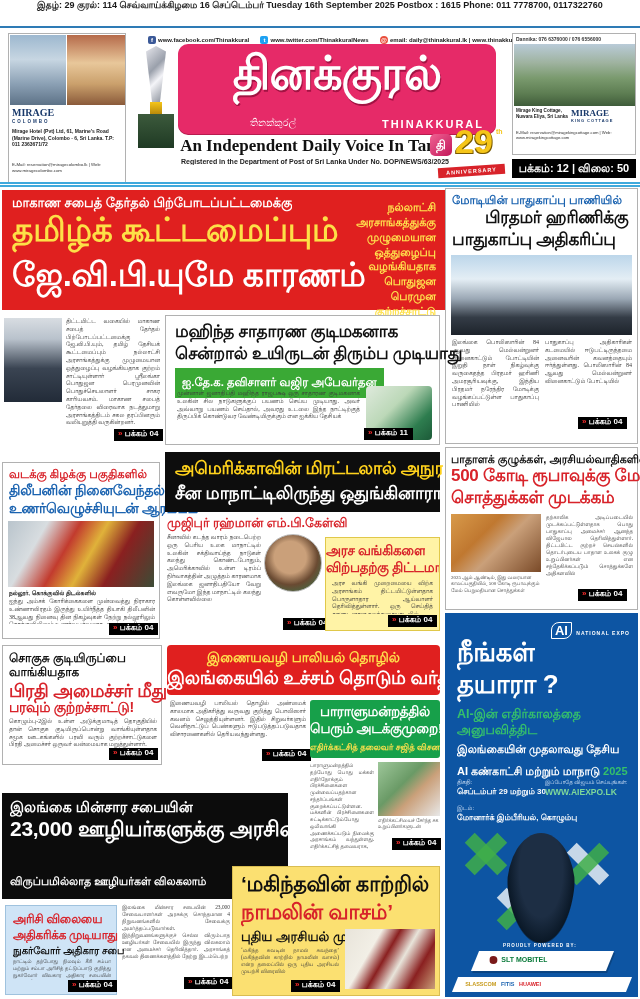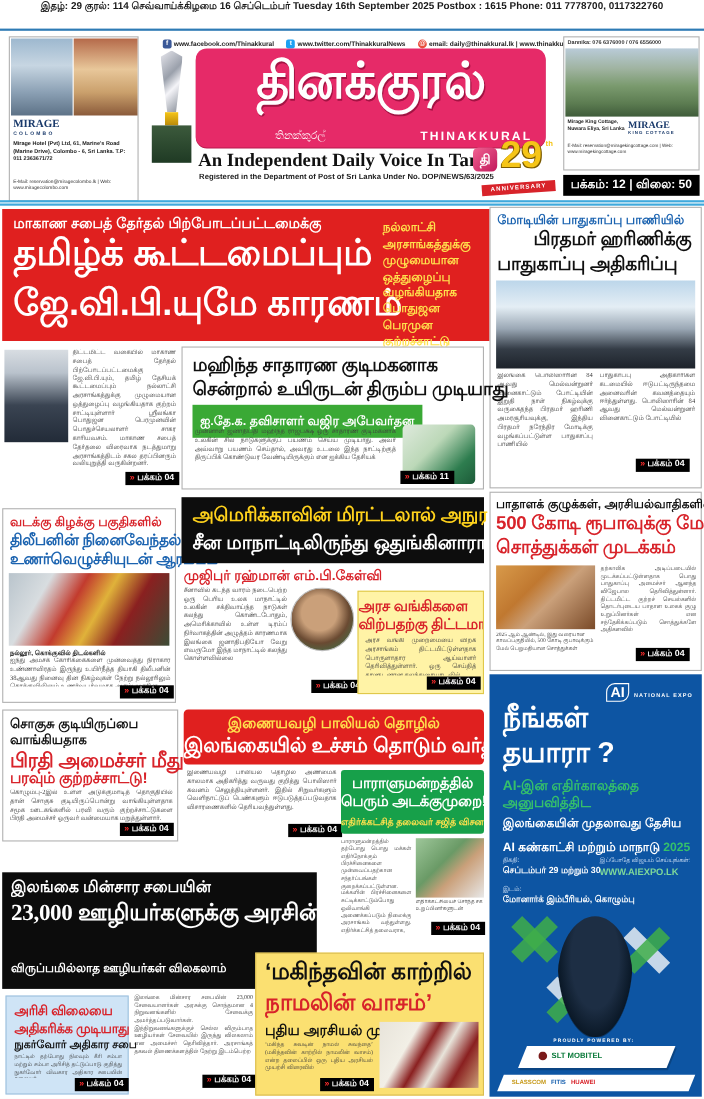--- a/index.html
+++ b/index.html
@@ -71,23 +71,23 @@
     <div class="abs nowrap" style="left:58px;top:84px;font-size:4px;letter-spacing:1px;color:#1a3a6b;font-weight:bold;">KING COTTAGE</div>
     <div class="abs" style="left:3px;top:74px;width:52px;font-size:4.6px;line-height:1.3;color:#222;font-weight:bold;">Mirage King Cottage, Nuwara Eliya, Sri Lanka</div>
     <div class="abs" style="left:3px;top:96px;width:118px;font-size:4.2px;line-height:1.3;color:#333;">E-Mail: reservation@miragekingcottage.com | Web: www.miragekingcottage.com</div>
   </div>
 
   <div class="abs nowrap" style="left:512px;top:159px;width:124px;height:19px;background:#000;color:#fff;font-size:11px;font-weight:bold;text-align:center;line-height:19px;">பக்கம்: 12 | விலை: 50</div>
 
   <div class="abs" style="left:0;top:182px;width:640px;height:2px;background:#3fa9dc;"></div>
   <div class="abs" style="left:0;top:185px;width:640px;height:2px;background:#3fa9dc;"></div>
 
-  <div class="abs" style="left:2px;top:190px;width:520px;height:120px;background:#e0201f;">
+  <div class="abs" style="left:2px;top:190px;width:520px;height:120px;background:#e0201f;text-align:right;">
     <div class="abs kick" style="left:10px;top:5px;font-size:13px;color:#fff;">மாகாண சபைத் தேர்தல் பிற்போடப்பட்டமைக்கு</div>
-    <div class="abs hl" style="left:10px;top:21px;font-size:33px;color:#ffffff;">தமிழ்க் கூட்டமைப்பும்</div>
+    <div class="abs hl" style="left:10px;top:21px;font-size:33px;color:#fde047;">தமிழ்க் கூட்டமைப்பும்</div>
     <div class="abs hl" style="left:10px;top:66px;font-size:33px;color:#fff;">ஜே.வி.பி.யுமே காரணம்</div>
     <div class="abs" style="left:346px;top:10px;width:88px;font-size:11px;font-weight:bold;line-height:1.35;color:#ffe14d;">நல்லாட்சி அரசாங்கத்துக்கு முழுமையான ஒத்துழைப்பு வழங்கியதாக பொதுஜன பெரமுன குற்றச்சாட்டு</div>
   </div>
 
   <div class="abs" style="left:2px;top:315px;width:158px;height:132px;">
     <div class="abs photo" style="left:2px;top:3px;width:58px;height:84px;background:linear-gradient(180deg,#d8dde2 0%,#b9c2cc 25%,#3a4452 60%,#222b38 100%);"></div>
     <div class="abs body-txt" style="left:64px;top:3px;width:94px;height:108px;">திட்டமிட்ட வகையில் மாகாண சபைத் தேர்தல் பிற்போடப்பட்டமைக்கு ஜே.வி.பி.யும், தமிழ் தேசியக் கூட்டமைப்பும் நல்லாட்சி அரசாங்கத்துக்கு முழுமையான ஒத்துழைப்பு வழங்கியதாக குற்றம் சாட்டியுள்ளார் ஸ்ரீலங்கா பொதுஜன பெரமுனவின் பொதுச்செயலாளர் சாகர காரியவசம். மாகாண சபைத் தேர்தலை விரைவாக நடத்துமாறு அரசாங்கத்திடம் சகல தரப்பினரும் வலியுறுத்தி வருகின்றனர்.</div>
     <span class="badge" style="left:112px;top:114px;">பக்கம் 04</span>
   </div>
 
@@ -211,21 +211,21 @@
   <div class="abs" style="left:310px;top:700px;width:130px;height:58px;background:#17a04a;border-radius:3px;">
     <div class="abs hl" style="left:0;top:4px;width:130px;text-align:center;font-size:13.5px;color:#fff;">பாராளுமன்றத்தில்</div>
     <div class="abs hl" style="left:0;top:21px;width:130px;text-align:center;font-size:13.5px;color:#fff;">பெரும் அடக்குமுறை!</div>
     <div class="abs kick" style="left:0;top:42px;width:130px;text-align:center;font-size:8.5px;color:#ffe14d;">எதிர்க்கட்சித் தலைவர் சஜித் விசனம்</div>
   </div>
   <div class="abs body-txt" style="left:310px;top:762px;width:64px;height:90px;font-size:5.2px;">பாராளுமன்றத்தில் தற்போது பொது மக்கள் எதிர்நோக்கும் பிரச்சினைகளை முன்வைப்பதற்கான சந்தர்ப்பங்கள் குறைக்கப்பட்டுள்ளன. மக்களின் பிரச்சினைகளை சுட்டிக்காட்டும்போது ஒலிவாங்கி அணைக்கப்படும் நிலைக்கு அரசாங்கம் வந்துள்ளது. எதிர்க்கட்சித் தலைவராக,</div>
   <div class="abs photo" style="left:378px;top:762px;width:62px;height:54px;background:linear-gradient(135deg,#9ec79a 0%,#6a9a66 40%,#caa07a 60%,#e8e8e8 100%);"></div>
   <div class="abs cap-txt" style="left:378px;top:818px;width:62px;height:16px;">எதிர்க்கட்சியைச் சேர்ந்த சக உறுப்பினர்களுடன்</div>
   <span class="badge" style="left:392px;top:838px;">பக்கம் 04</span>
 
-  <div class="abs" style="left:2px;top:793px;width:286px;height:106px;background:#0c0c0c;font-family:Liberation Serif, serif;">
+  <div class="abs" style="left:2px;top:793px;width:286px;height:106px;background:#0c0c0c;">
     <div class="abs kick" style="left:8px;top:6px;font-size:14.5px;color:#fff;">இலங்கை மின்சார சபையின்</div>
     <div class="abs hl" style="left:8px;top:24px;font-size:21px;color:#fff;">23,000 ஊழியர்களுக்கு அரசின்</div>
     <div class="abs kick" style="left:8px;top:82px;font-size:11px;color:#fff;">விருப்பமில்லாத ஊழியர்கள் விலகலாம்</div>
   </div>
   <div class="abs body-txt" style="left:122px;top:904px;width:108px;height:70px;font-size:5.4px;">இலங்கை மின்சார சபையின் 23,000 சேவையாளர்கள் அரசுக்கு சொந்தமான 4 நிறுவனங்களில் சேவைக்கு அமர்த்தப்படுவார்கள். இந்நிறுவனங்களுக்குச் செல்ல விரும்பாத ஊழியர்கள் சேவையில் இருந்து விலகலாம் என அமைச்சர் தெரிவித்தார். அரசாங்கத் தகவல் திணைக்களத்தில் நேற்று இடம்பெற்ற</div>
   <span class="badge" style="left:184px;top:977px;">பக்கம் 04</span>
 
   <div class="abs" style="left:5px;top:905px;width:112px;height:90px;background:#cfe4f6;border:1px solid #9fc2de;box-sizing:border-box;padding-left:20px;">
     <div class="abs hl" style="left:7px;top:6px;font-size:12px;color:#d8232a;">அரிசி விலையை</div>
     <div class="abs hl" style="left:7px;top:22px;font-size:12px;color:#d8232a;">அதிகரிக்க முடியாது</div>

